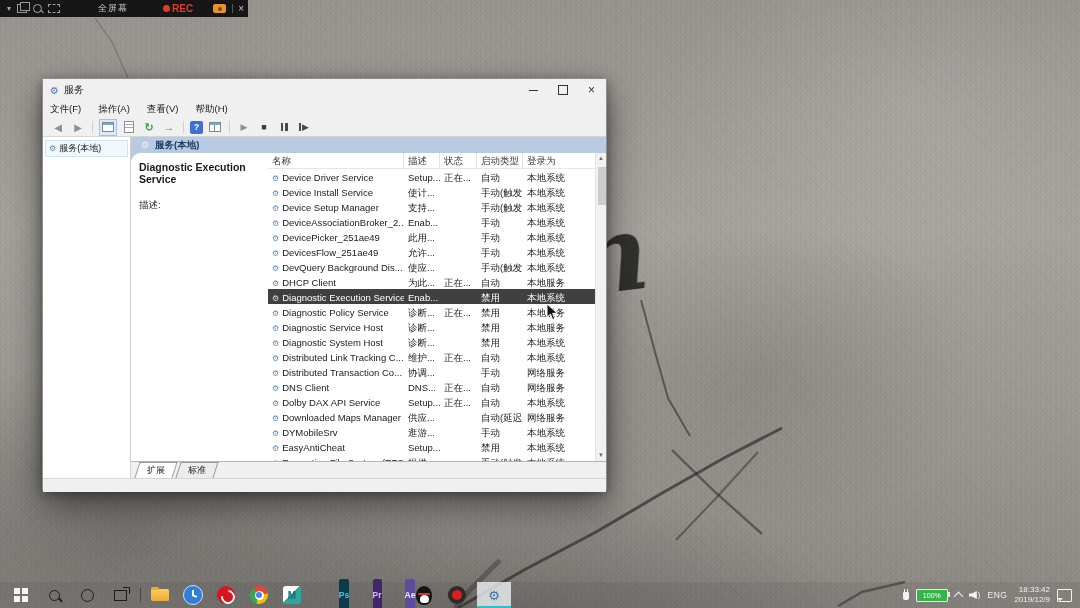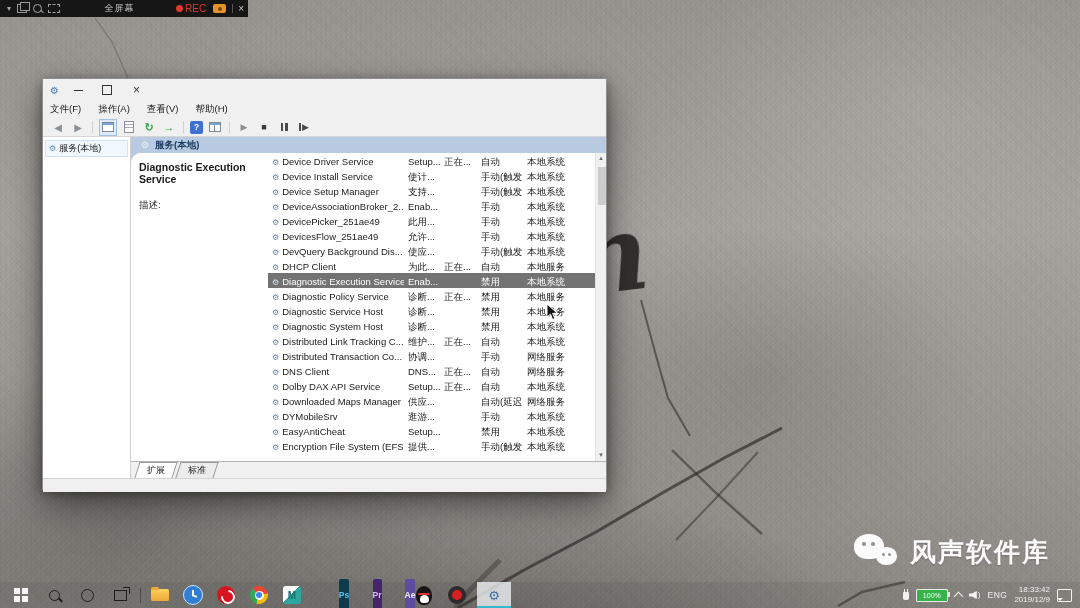--- a/index.html
+++ b/index.html
@@ -24,21 +24,21 @@
   .recbar{position:absolute;left:0;top:0;width:248px;height:17px;z-index:5;background:rgba(17,17,17,.96);
     display:flex;align-items:center;color:#bbb;font-size:9px;padding:0 4px;box-sizing:border-box;}
   .recbar .ic{margin:0 3px;display:inline-block;color:#a7a7a7;font-size:8px;line-height:1;}
   .rb-dup{width:8px;height:7px;border:1px solid #9a9a9a;position:relative;}
   .rb-dup:before{content:"";position:absolute;left:2px;top:-3px;width:8px;height:7px;border:1px solid #9a9a9a;background:#161616;}
   .rb-mag{width:7px;height:7px;border:1.3px solid #a7a7a7;border-radius:50%;position:relative;}
   .rb-mag:after{content:"";position:absolute;left:6px;top:6px;width:4px;height:1.4px;background:#a7a7a7;transform:rotate(45deg);}
   .rb-rect{width:10px;height:7px;border:1px dashed #a0a0a0;}
   .rb-mode{flex:1;text-align:center;color:#c9c9c9;letter-spacing:1px;}
   .rb-dot{width:7px;height:7px;border-radius:50%;background:#e23b2e;margin-right:2px;}
-  .rb-rec{color:#e23b2e;font-weight:normal;font-size:10px;margin-right:4px;}
+  .rb-rec{color:#e23b2e;font-weight:bold;font-size:10px;margin-right:17px;}
   .rb-cam{width:13px;height:9px;background:#e8932a;border-radius:2px;position:relative;margin:0 3px;}
   .rb-cam:after{content:"";position:absolute;left:4.5px;top:2.5px;width:4px;height:4px;border-radius:50%;background:#7a4a12;}
   .rb-sep{width:1px;height:9px;background:#555;margin:0 3px;}
   .rb-close{color:#c9c9c9;font-size:10px;margin-left:2px;}
   
   .win{position:absolute;left:42px;top:78px;width:565px;height:412px;z-index:3;background:#f0f0f0;
     border:1px solid #8f8f8f;box-sizing:border-box;box-shadow:0 14px 34px rgba(0,0,0,.5),0 3px 10px rgba(0,0,0,.35);
     font-size:9.5px;color:#1a1a1a;}
   .titlebar{height:22px;display:flex;align-items:center;background:#f0f0f0;}
   .title-ico{font-size:10px;color:#4a7ab5;margin:0 5px 0 7px;}
@@ -79,21 +79,21 @@
   .detailpane{width:137px;padding:8px 6px 0 8px;box-sizing:border-box;background:#fff;}
   .svc-name{font-size:10.5px;font-weight:bold;margin-bottom:14px;}
   .desc-label{margin-bottom:2px;}
   .desc-text{line-height:1.35;}
   .tablewrap{flex:1;display:flex;flex-direction:column;position:relative;}
   .thead{display:flex;height:15px;line-height:15px;color:#333;border-bottom:1px solid #e6e6e6;}
   .thead .cell{border-right:1px solid #e3e3e3;box-sizing:border-box;padding-left:4px;}
   .rows{flex:1;overflow:hidden;}
   .trow{display:flex;height:15px;line-height:17px;white-space:nowrap;}
   .trow .cell{overflow:hidden;box-sizing:border-box;padding-left:4px;}
-  .trow.sel{background:#737373;color:#fff;}
+  .trow.sel{background:#404040;color:#fff;}
   .rowgear{color:#5b87b0;font-size:8px;margin-right:3px;}
   .trow.sel .rowgear{color:#cfe0f5;}
   .c-name{width:136px;}.c-desc{width:36px;}.c-status{width:37px;}.c-startup{width:46px;}.c-logon{flex:1;}
   .vscroll{position:absolute;right:0;top:0;bottom:0;width:11px;background:#f1f1f1;border-left:1px solid #e2e2e2;
     display:flex;flex-direction:column;align-items:center;justify-content:space-between;box-sizing:border-box;}
   .varrow{font-size:6px;color:#6a6a6a;line-height:11px;}
   .vthumb{position:absolute;left:1.5px;top:14px;width:8px;height:38px;background:#cdcdcd;}
   .tabstrip{height:16px;background:#f0f0f0;display:flex;align-items:flex-end;padding-left:6px;gap:3px;border-top:1px solid #b5b5b5;}
   .tab{display:inline-block;padding:1px 9px 2px;border:1px solid #9a9a9a;border-bottom:none;background:#ececec;
     transform:skewX(-18deg);font-size:9px;height:12px;line-height:12px;}
@@ -192,20 +192,21 @@
     <span class="rb-dot"></span>
     <span class="rb-rec">REC</span>
     <span class="rb-cam"></span>
     <span class="rb-sep"></span>
     <span class="rb-close">×</span>
   </div>
 
   <div class="win">
     <div class="titlebar">
       <span class="title-ico">⚙</span>
+      <span class="title-text">服务</span>
       <span class="wbtn">
           <span class="minglyph"></span>
         </span>
       <span class="wbtn">
           <span class="maxglyph"></span>
         </span>
       <span class="wbtn close">×</span>
     </div>
     <div class="menubar">
       <span>文件(F)</span>
@@ -255,20 +256,27 @@
         <div class="banner">
           <span class="g">⚙</span>
           <span>服务(本地)</span>
         </div>
         <div class="rcontent">
           <div class="detailpane">
             <div class="svc-name">Diagnostic Execution Service</div>
             <div class="desc-label">描述:</div>
           </div>
           <div class="tablewrap">
+            <div class="thead">
+              <span class="cell c-name">名称</span>
+              <span class="cell c-desc">描述</span>
+              <span class="cell c-status">状态</span>
+              <span class="cell c-startup">启动类型</span>
+              <span class="cell c-logon">登录为</span>
+            </div>
             <div class="rows">
                 <div class="trow">
                   <span class="cell c-name"><span class="rowgear">⚙</span>Device Driver Service</span>
                   <span class="cell c-desc">Setup...</span>
                   <span class="cell c-status">正在...</span>
                   <span class="cell c-startup">自动</span>
                   <span class="cell c-logon">本地系统</span>
                 </div>
                 <div class="trow">
                   <span class="cell c-name"><span class="rowgear">⚙</span>Device Install Service</span>
@@ -417,33 +425,20 @@
         </div>
       </div>
     </div>
     <div class="statusbar"></div>
   </div>
 
   <svg class="cursor" width="13" height="19">
     <polygon points="1,1 1,14 4.5,11.2 6.6,16.6 8.8,15.5 6.6,10.4 11.2,10.1" fill="#111" stroke="#fff" stroke-width="1"></polygon>
   </svg>
 
-  <div class="watermark">
-    <span class="wc">
-      <span class="wc-big">
-          <i class="e1"></i>
-          <i class="e2"></i>
-        </span>
-      <span class="wc-small">
-          <i class="e1"></i>
-          <i class="e2"></i>
-        </span>
-    </span>
-    <span class="wm-text">风声软件库</span>
-  </div>
 
   <div class="taskbar">
     <span class="tk">
         <span class="startgrid">
           <i></i>
           <i></i>
           <i></i>
           <i></i>
         </span>
       </span>

